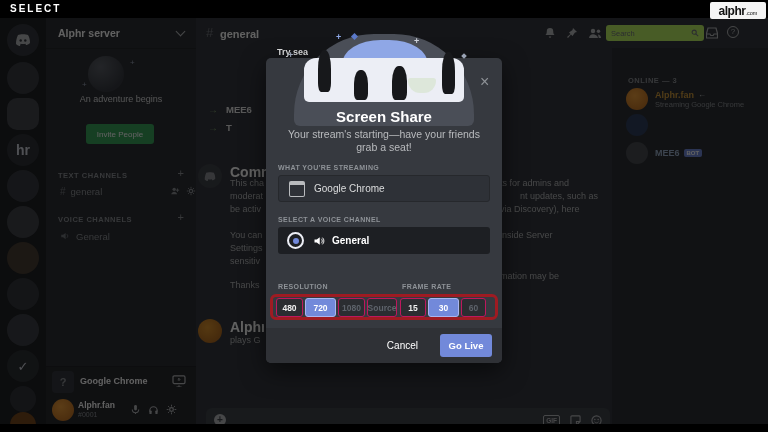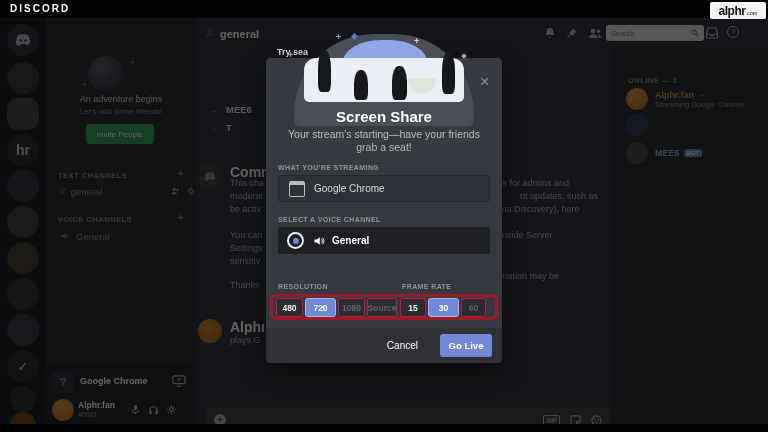--- a/index.html
+++ b/index.html
@@ -31,21 +31,21 @@
   .sparkle{color:#9aa3b5;font-size:8px;}
   .invite-btn{left:40px;top:106px;width:68px;height:20px;background:#3ba55d;border-radius:3px;color:#fff;
               font-size:8px;display:flex;align-items:center;justify-content:center;}
   .panel{left:0;width:150px;background:#292b2f;}
   .qbox{width:22px;height:22px;background:#36393f;border-radius:4px;color:#8e9297;font-weight:bold;font-size:11px;
         display:flex;align-items:center;justify-content:center;}
   .avatar{border-radius:50%;}
   
   .topheader{left:196px;top:0;width:572px;height:30px;background:#36393f;border-bottom:1px solid #2b2d31;}
   .chatbody{left:196px;top:30px;width:416px;height:376px;background:#36393f;}
-  .searchbox{left:410px;top:7px;width:88px;height:16px;background:#e5e5e5;border-radius:3px;
+  .searchbox{left:410px;top:7px;width:88px;height:16px;background:#bef264;border-radius:3px;
              display:flex;align-items:center;padding:0 5px;justify-content:space-between;}
   .msg-author{font-size:14px;font-weight:bold;color:#ffffff;white-space:nowrap;overflow:hidden;}
   .msg-frag{font-size:9px;color:#b9bbbe;white-space:nowrap;overflow:hidden;}
   .join-arrow{color:#7d9b6e;font-size:10px;}
   .composer{left:10px;top:360px;width:404px;height:24px;background:#40444b;border-radius:6px;
             display:flex;align-items:center;padding:0 8px;box-sizing:border-box;}
   .gif-badge{font-size:6.5px;font-weight:bold;color:#b9bbbe;border:1px solid #b9bbbe;border-radius:2px;padding:1px 2px;}
   
   .members{left:612px;top:30px;width:156px;height:376px;background:#2f3136;}
   .m-name{font-size:9px;font-weight:bold;white-space:nowrap;}
@@ -110,26 +110,29 @@
       <div class="abs rail-ic" style="top:188px;background:#42454b;"></div>
       <div class="abs rail-ic" style="top:224px;background:#4a3f35;"></div>
       <div class="abs rail-ic" style="top:260px;background:#35383e;"></div>
       <div class="abs rail-ic" style="top:296px;background:#3e4147;"></div>
       <div class="abs rail-ic" style="top:332px;background:#2f3236;font-size:13px;">✓</div>
       <div class="abs rail-ic" style="top:368px;background:#33363c;width:26px;height:26px;left:10px;"></div>
       <div class="abs rail-ic" style="top:394px;background:#7a4a1e;width:26px;height:26px;left:10px;"></div>
     </div>
 
     <div class="abs sidebar">
+      <div class="abs sb-head">
+        <div class="abs sb-title">Alphr server</div>
+        <div class="abs chev" style="right:12px;top:10px;"></div>
+      </div>
 
       <div class="abs orb"></div>
       <div class="abs sparkle" style="left:84px;top:40px;">+</div>
       <div class="abs sparkle" style="left:36px;top:62px;">+</div>
       <div class="abs" style="left:0;top:76px;width:150px;text-align:center;font-size:9px;color:#dcddde;">An adventure begins</div>
-      <div class="abs" style="left:0;top:89px;width:150px;text-align:center;font-size:8px;color:#8e9297;">Let's add some friends!</div>
       <div class="abs invite-btn">Invite People</div>
 
       <div class="abs caps" style="left:12px;top:153px;">TEXT CHANNELS</div>
       <div class="abs plus" style="right:12px;top:151px;">+</div>
       <div class="abs" style="left:14px;top:165px;width:136px;height:16px;display:flex;align-items:center;">
         <span style="color:#72767d;font-size:10px;margin-right:5px;">#</span>
         <span class="chan-text">general</span>
         <span style="margin-left:auto;display:flex;gap:6px;align-items:center;">
           <svg width="10" height="10" viewBox="0 0 12 12">
               <circle cx="5" cy="4" r="2" fill="#8e9297"></circle>
@@ -287,21 +290,21 @@
           <span class="bot-badge">BOT</span>
           </div>
       </div>
     </div>
   </div>
 
   <div class="abs dim"></div>
   <div class="abs toast-frag">Try sea</div>
 
   <div class="abs topbar"></div>
-  <div class="abs discord-logo">DISCORD</div>
+  <div class="abs discord-logo">SELECT</div>
   <div class="abs alphr-logo">
     <b>alphr</b>
       <i>.com</i>
   </div>
   <div class="abs bottomstrip"></div>
 
   <div class="abs modal">
 
     <div class="abs illus">
       <div class="abs arch"></div>

